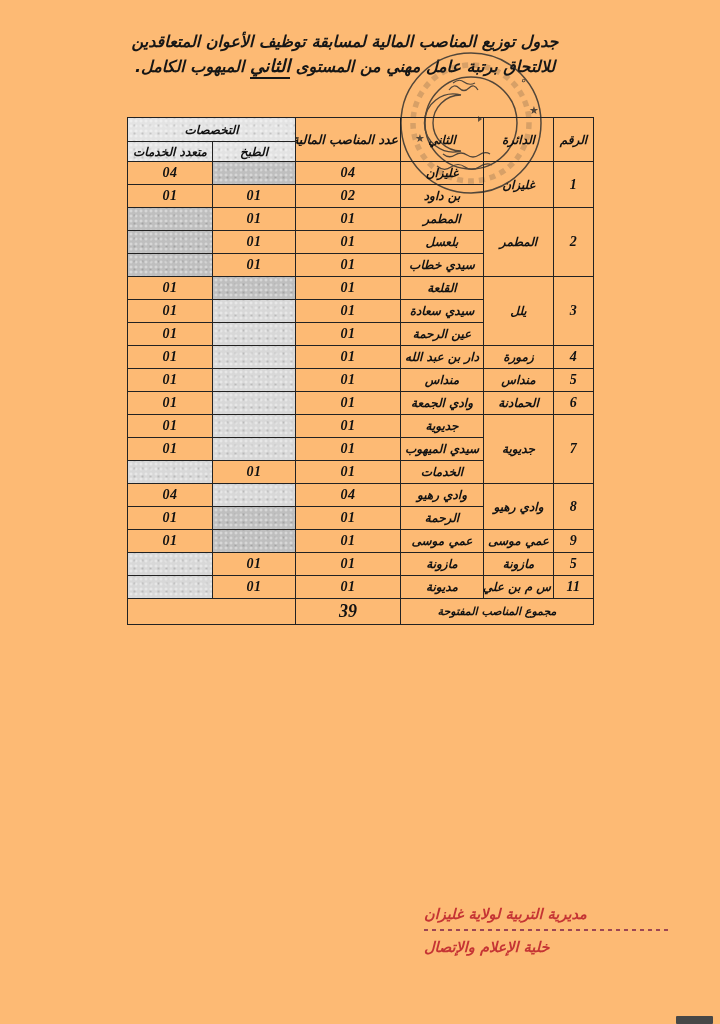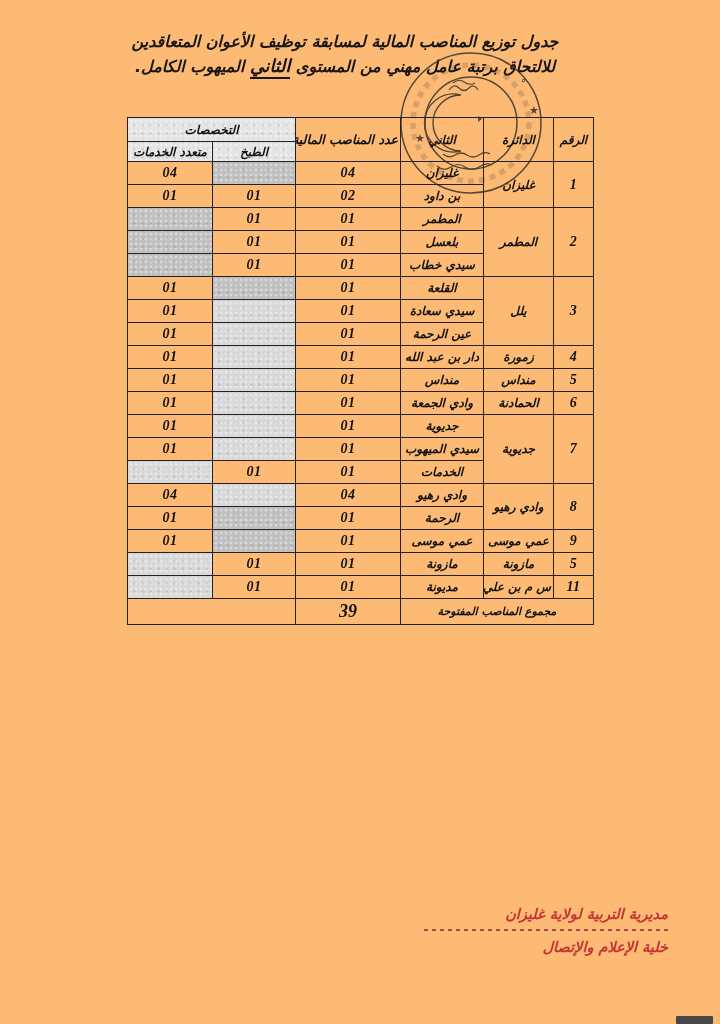--- a/index.html
+++ b/index.html
@@ -69,21 +69,21 @@
   td.total-value{
     font-family:"Liberation Serif","DejaVu Serif",serif;
     font-size:18px;font-weight:bold;
   }
   td.total-label{font-size:11px;margin-top:24px;}
   th.positions-hd{font-size:12.5px;}
 
   
   .footer{
     position:absolute;left:424px;top:906px;width:244px;
-    text-align:right;font-weight:bold;font-size:14.5px;
+    text-align:left;font-weight:bold;font-size:14.5px;
     color:var(--footer-red);
   }
   .footer-dashes{
     height:2px;margin:7px 0 8px 0;
     background-image:repeating-linear-gradient(90deg,var(--dash-red) 0 4px,transparent 4px 8px);
   }
 
   .corner-mark{
     position:absolute;right:7px;bottom:0;width:37px;height:8px;
     background:#474747;border-radius:1px;

